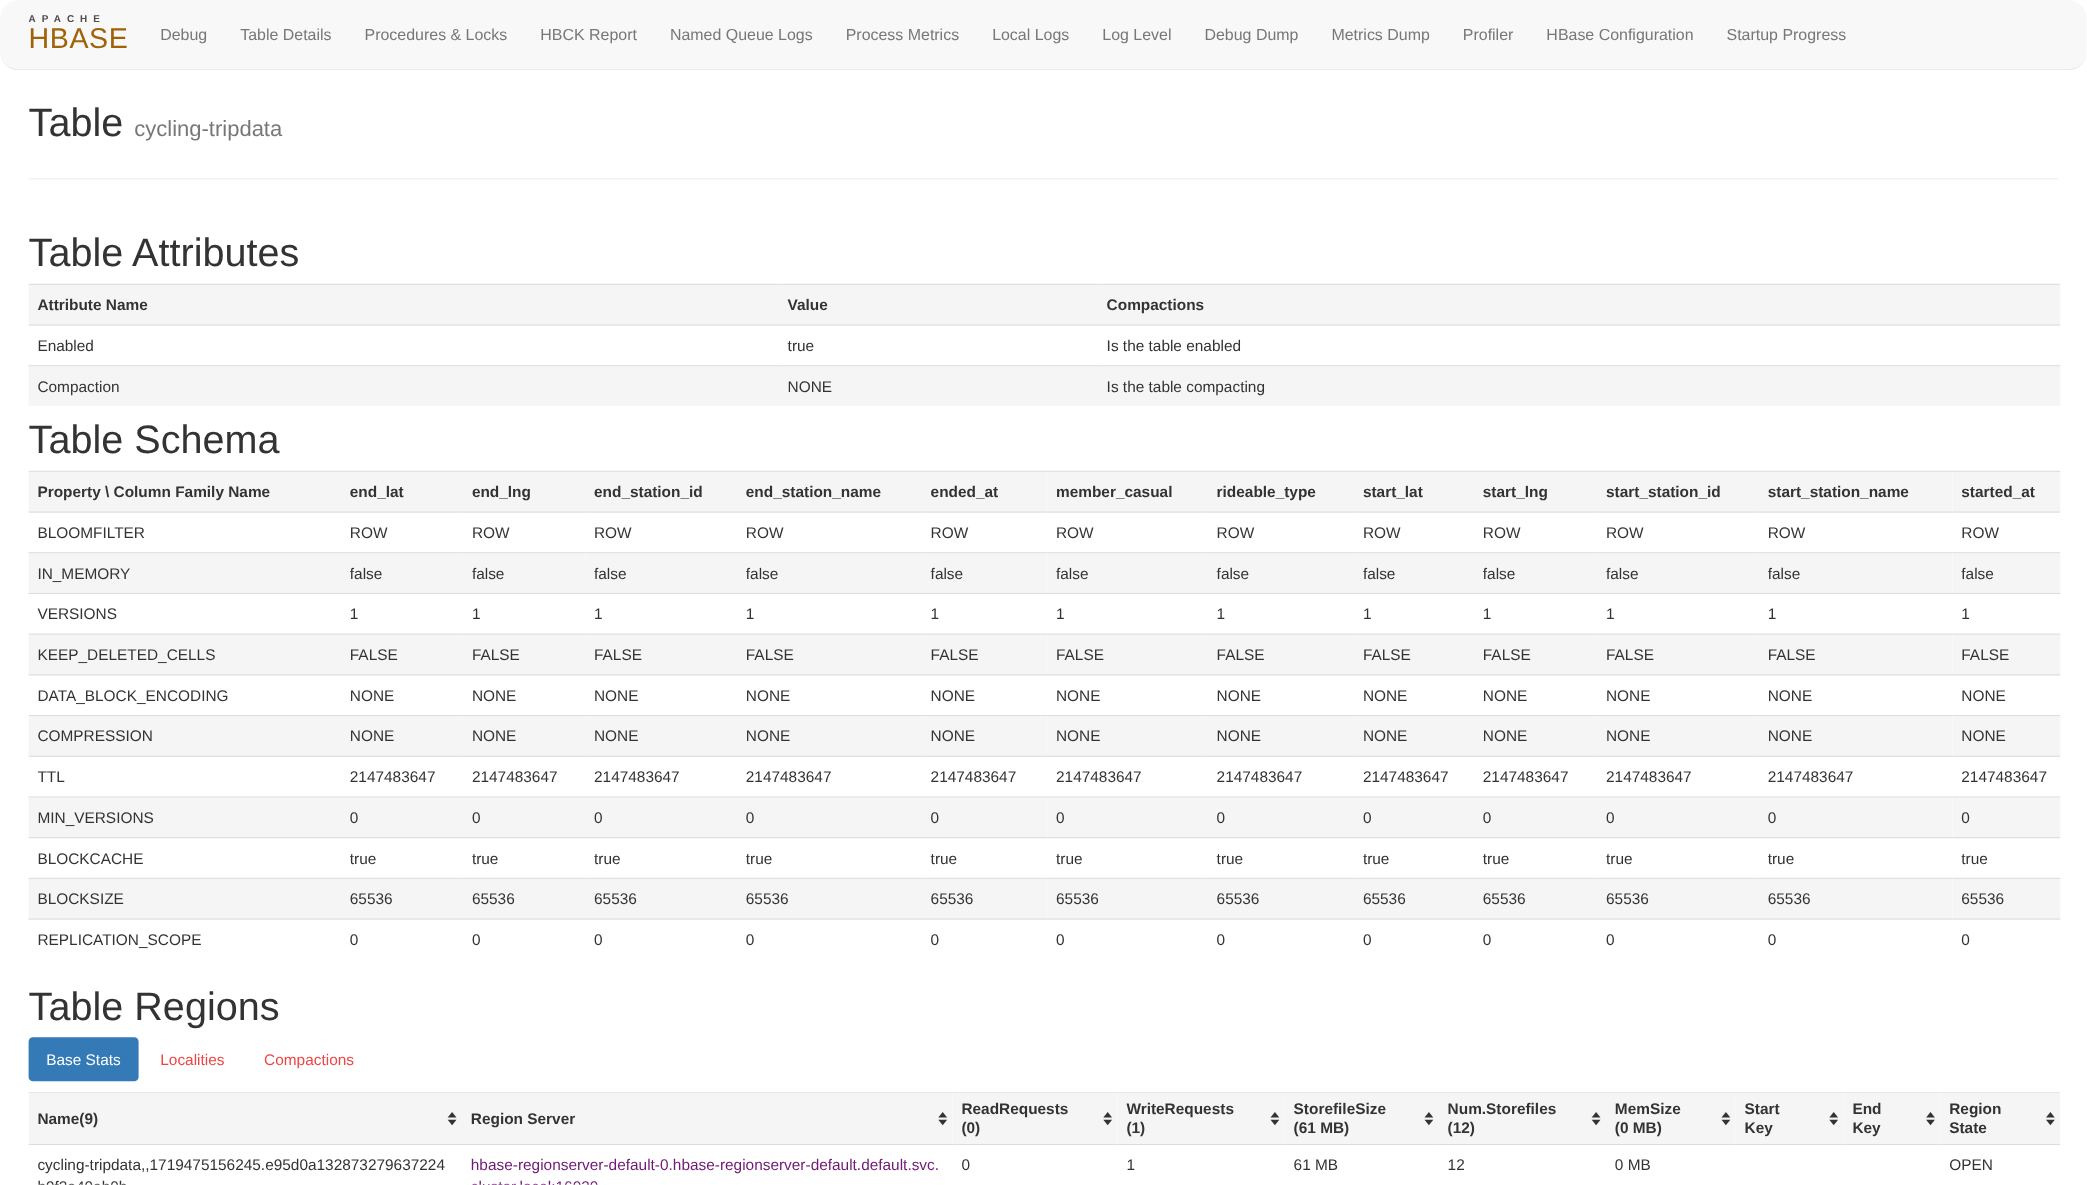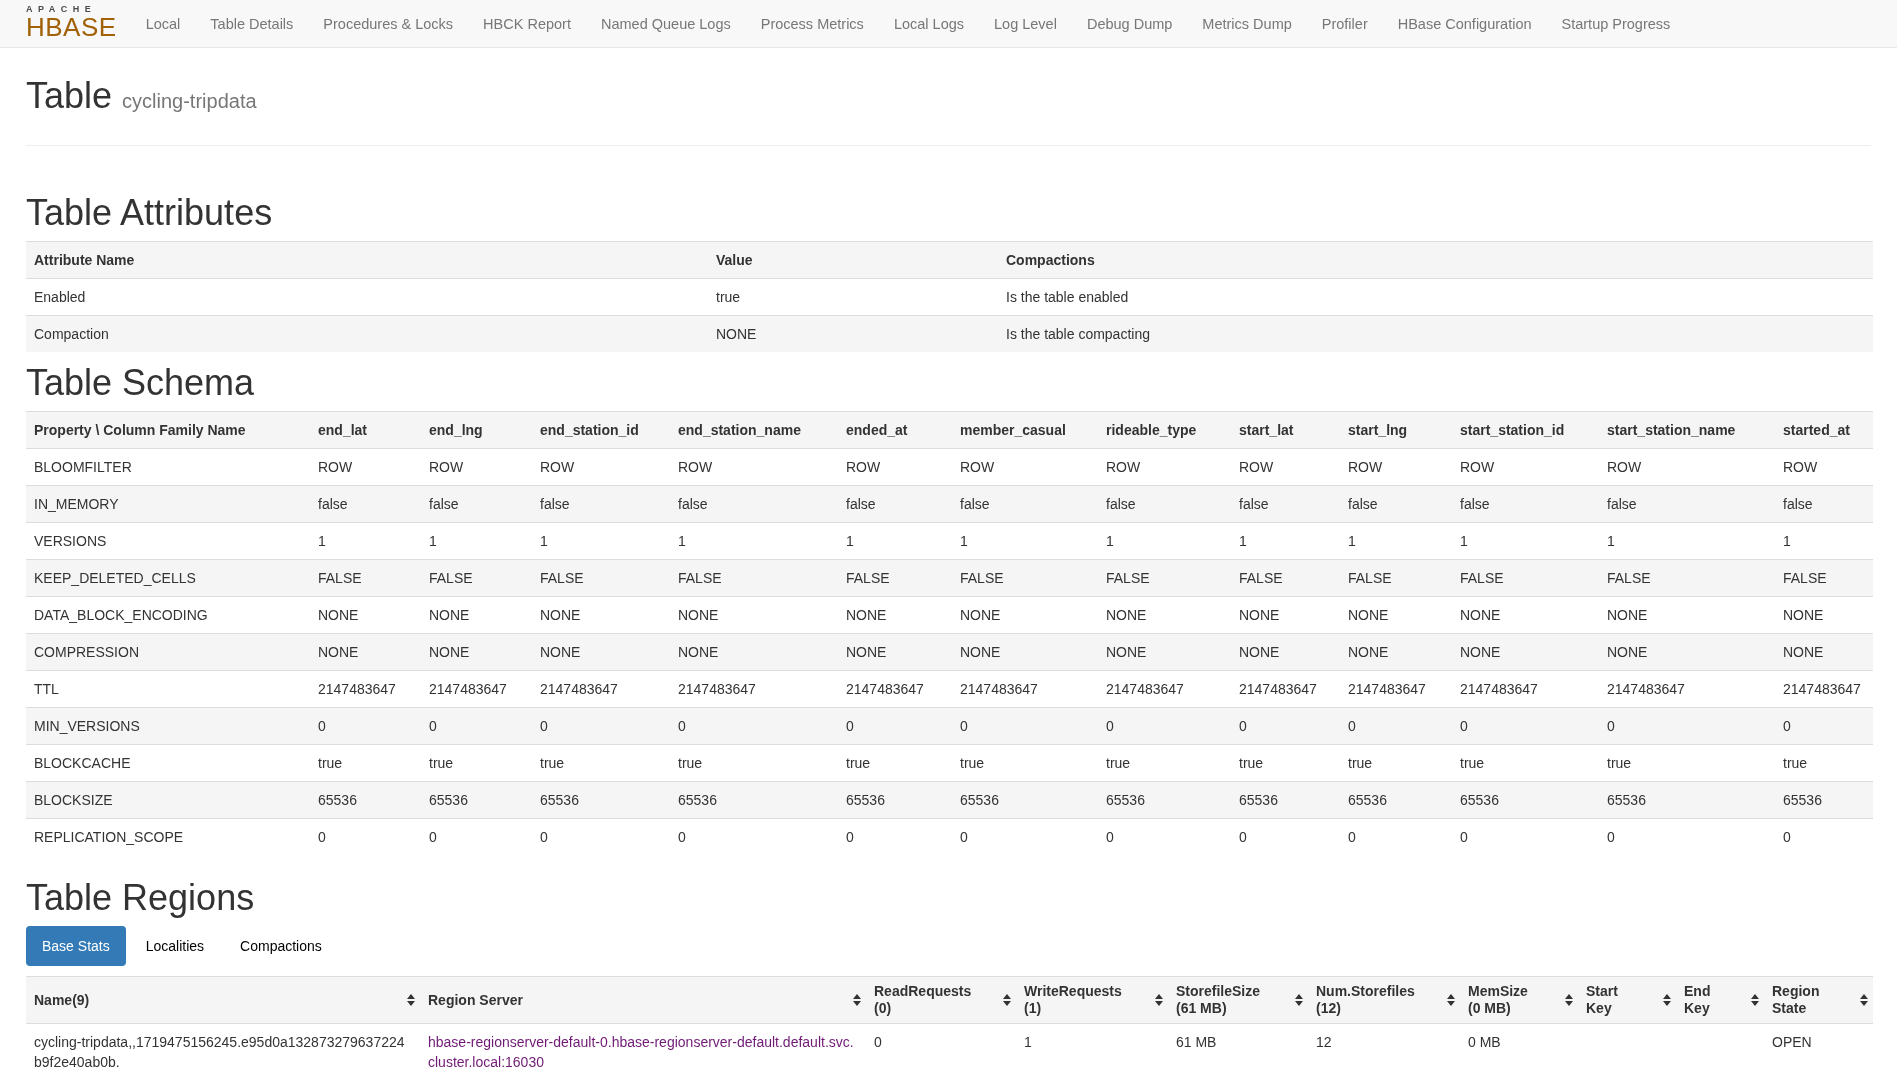--- a/index.html
+++ b/index.html
@@ -4,22 +4,22 @@
 <style>
   * { box-sizing: border-box; }
   html, body { margin: 0; padding: 0; }
   body {
     width: 1897px; height: 1077px; overflow: hidden;
     font-family: "Liberation Sans", sans-serif;
     font-size: 14px; color: #333; background: #fff;
   }
   
   .navbar {
-    display: flex; align-items: stretch; height: 48px;
-    background: #f8f8f8; border-bottom: 1px solid #e7e7e7; padding: 0 10px;
+    display: flex; align-items: stretch; height: 64px;
+    background: #f8f8f8; border-bottom: 1px solid #e7e7e7; padding: 0 10px; border-radius: 17px;
   }
   .logo { display: flex; flex-direction: column; justify-content: center; padding: 2px 14px 4px 16px; text-decoration: none; }
   .logo-top { font-size: 9px; letter-spacing: 5.5px; color: #4c4c4c; font-weight: 700; line-height: 1; }
   .logo-bottom { font-size: 26px; font-weight: 400; color: #a16207; line-height: 0.95; letter-spacing: 0.5px; margin-top: 1px; }
   .nav-items { display: flex; align-items: stretch; list-style: none; margin: 0; padding: 0; }
   .nav-items li { display: flex; }
   .nav-items a { display: flex; align-items: center; padding: 0 15px; color: #777; font-size: 14.5px; text-decoration: none; white-space: nowrap; }
   
   .container { padding: 0 26px; }
   h1 { font-size: 36px; font-weight: 400; margin: 28px 0 10px; color: #333; line-height: 40px; }
@@ -41,34 +41,34 @@
   table.regions-table th { position: relative; padding: 6px 20px 6px 8px; line-height: 17px; vertical-align: middle; }
   table.regions-table td { vertical-align: top; }
   td.breakable { word-break: break-all; }
   .cell-line { display: block; }
   a.rs-link { color: #701a75; text-decoration: none; }
   .sort-icon { position: absolute; right: 5px; top: 50%; transform: translateY(-50%); display: inline-flex; flex-direction: column; align-items: center; gap: 2px; cursor: pointer; }
   .sort-icon .up { width: 0; height: 0; border-left: 4px solid transparent; border-right: 4px solid transparent; border-bottom: 5px solid #333; }
   .sort-icon .dn { width: 0; height: 0; border-left: 4px solid transparent; border-right: 4px solid transparent; border-top: 5px solid #333; }
   
   .pills { display: flex; gap: 4px; list-style: none; padding: 0; margin: 12px 0 10px; }
-  .pills a { display: block; padding: 10px 16px; border-radius: 4px; font-size: 14px; line-height: 20px; text-decoration: none; color: #000000; }
+  .pills a { display: block; padding: 10px 16px; border-radius: 4px; font-size: 14px; line-height: 20px; text-decoration: none; color: #ef4444; }
   .pills li.active a { background: #337ab7; color: #fff; }
 </style>
 </head>
 <body>
 
 <nav class="navbar">
   <a class="logo" href="#">
     <span class="logo-top">APACHE</span>
     <span class="logo-bottom">HBASE</span>
   </a>
   <ul class="nav-items">
       <li>
-        <a href="#">Local</a>
+        <a href="#">Debug</a>
       </li>
       <li>
         <a href="#">Table Details</a>
       </li>
       <li>
         <a href="#">Procedures &amp; Locks</a>
       </li>
       <li>
         <a href="#">HBCK Report</a>
       </li>

